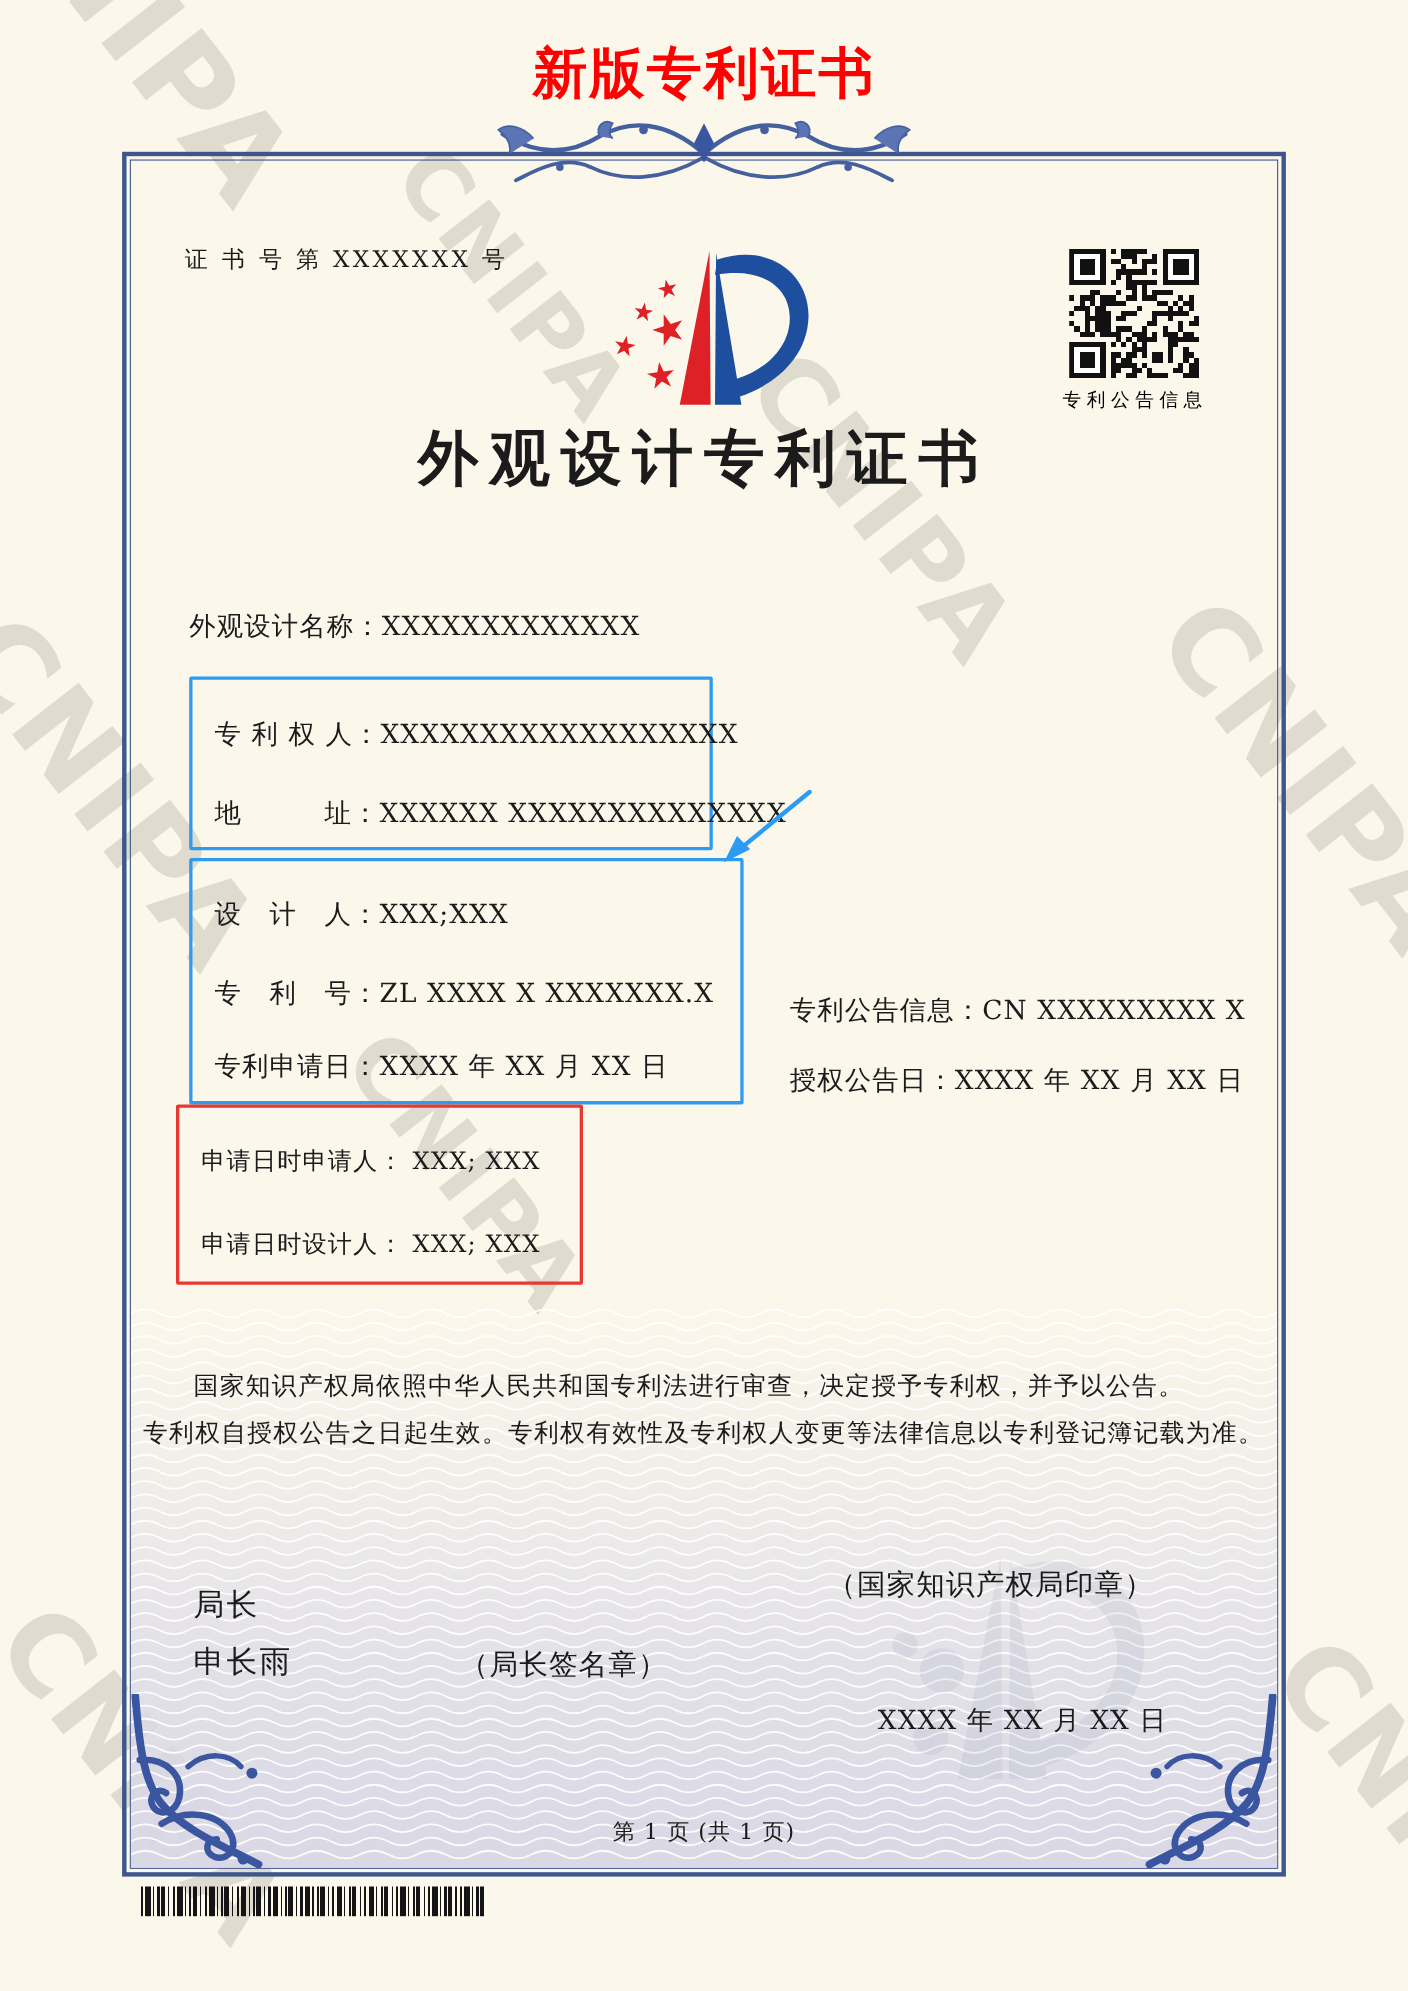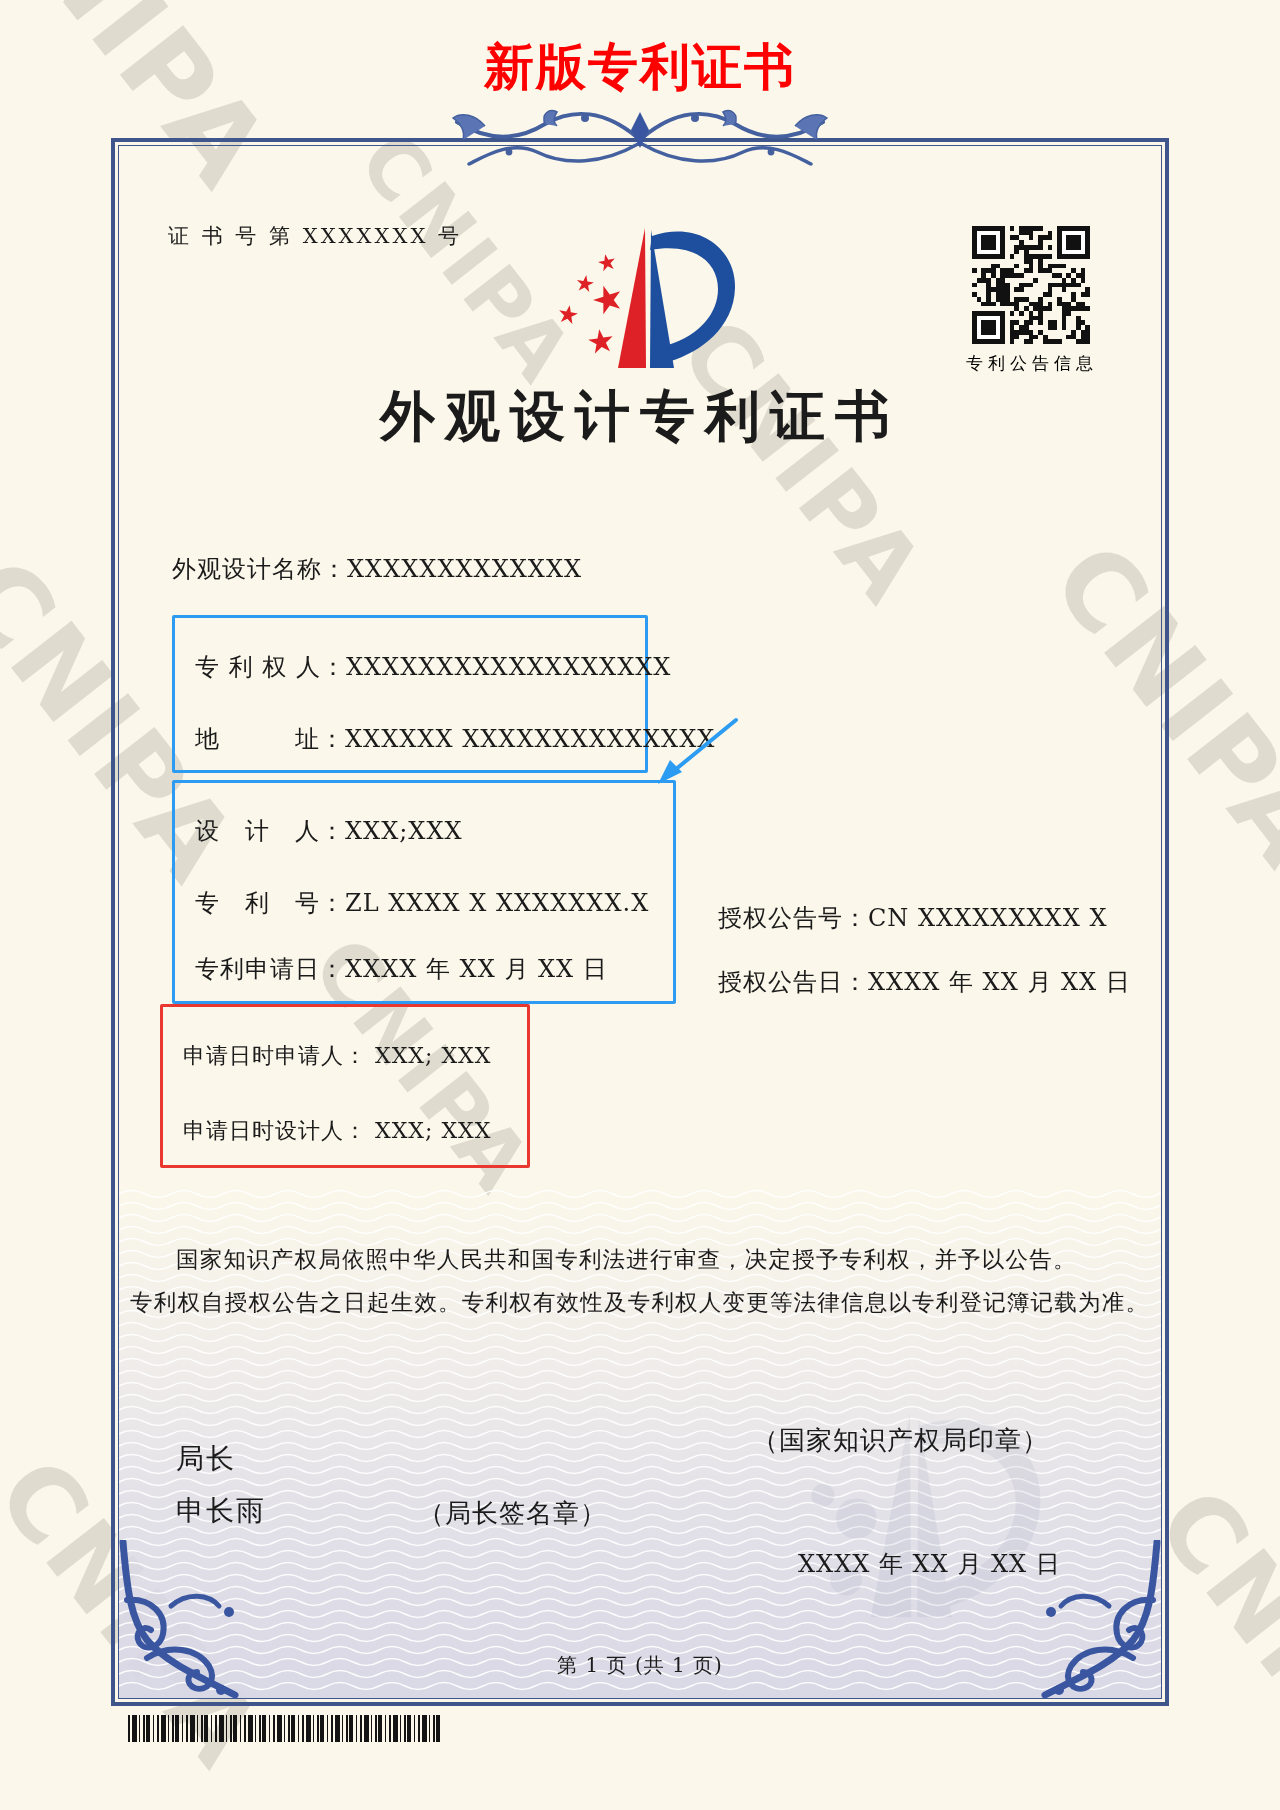--- a/index.html
+++ b/index.html
@@ -444,21 +444,21 @@
     </div>
     <div class="boxrow" style="top:104px;">
       <span>专　利　号：</span><span class="val">ZL XXXX X XXXXXXX.X</span>
     </div>
     <div class="boxrow" style="top:170px;">
       <span>专利申请日：</span><span class="val">XXXX 年 XX 月 XX 日</span>
     </div>
   </div>
 
   <div class="row" style="left:718px;top:902px;">
-    <span>授权公告号：</span><span class="val">CN XXXXXXXXX X</span>
+    <span>专利公告信息：</span><span class="val">CN XXXXXXXXX X</span>
   </div>
   <div class="row" style="left:718px;top:966px;">
     <span>授权公告日：</span><span class="val">XXXX 年 XX 月 XX 日</span>
   </div>
 
   <div class="hl-red" style="left:160px;top:1004px;width:352px;height:158px;">
     <div class="redrow" style="top:34px;">
       <span>申请日时申请人：</span> <span class="val">XXX; XXX</span>
     </div>
     <div class="redrow" style="top:109px;">

